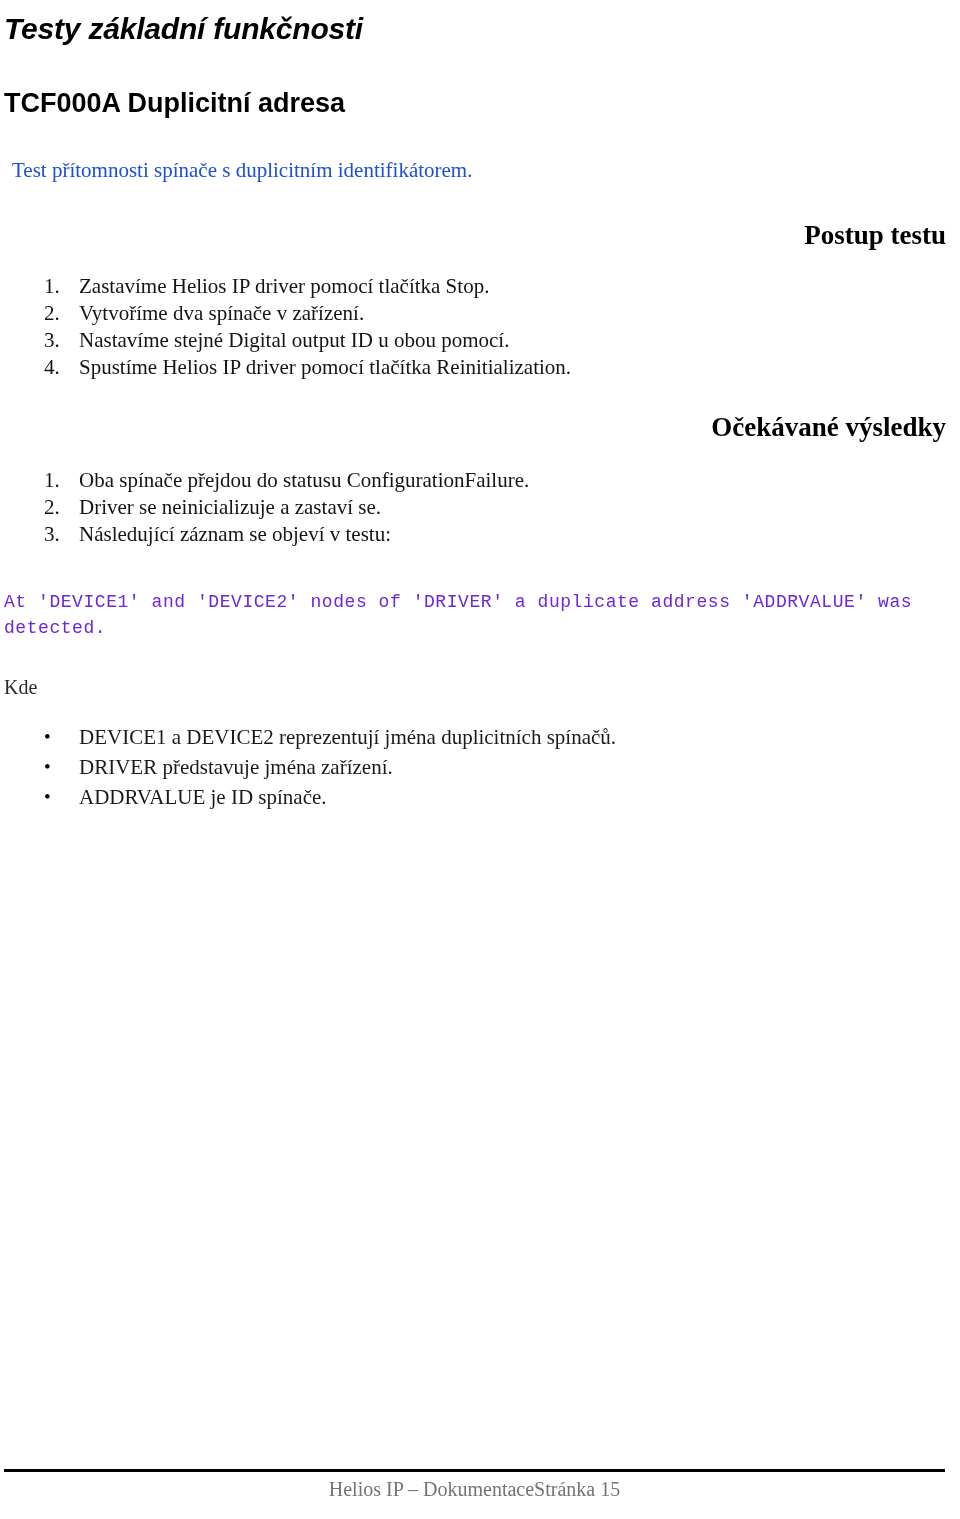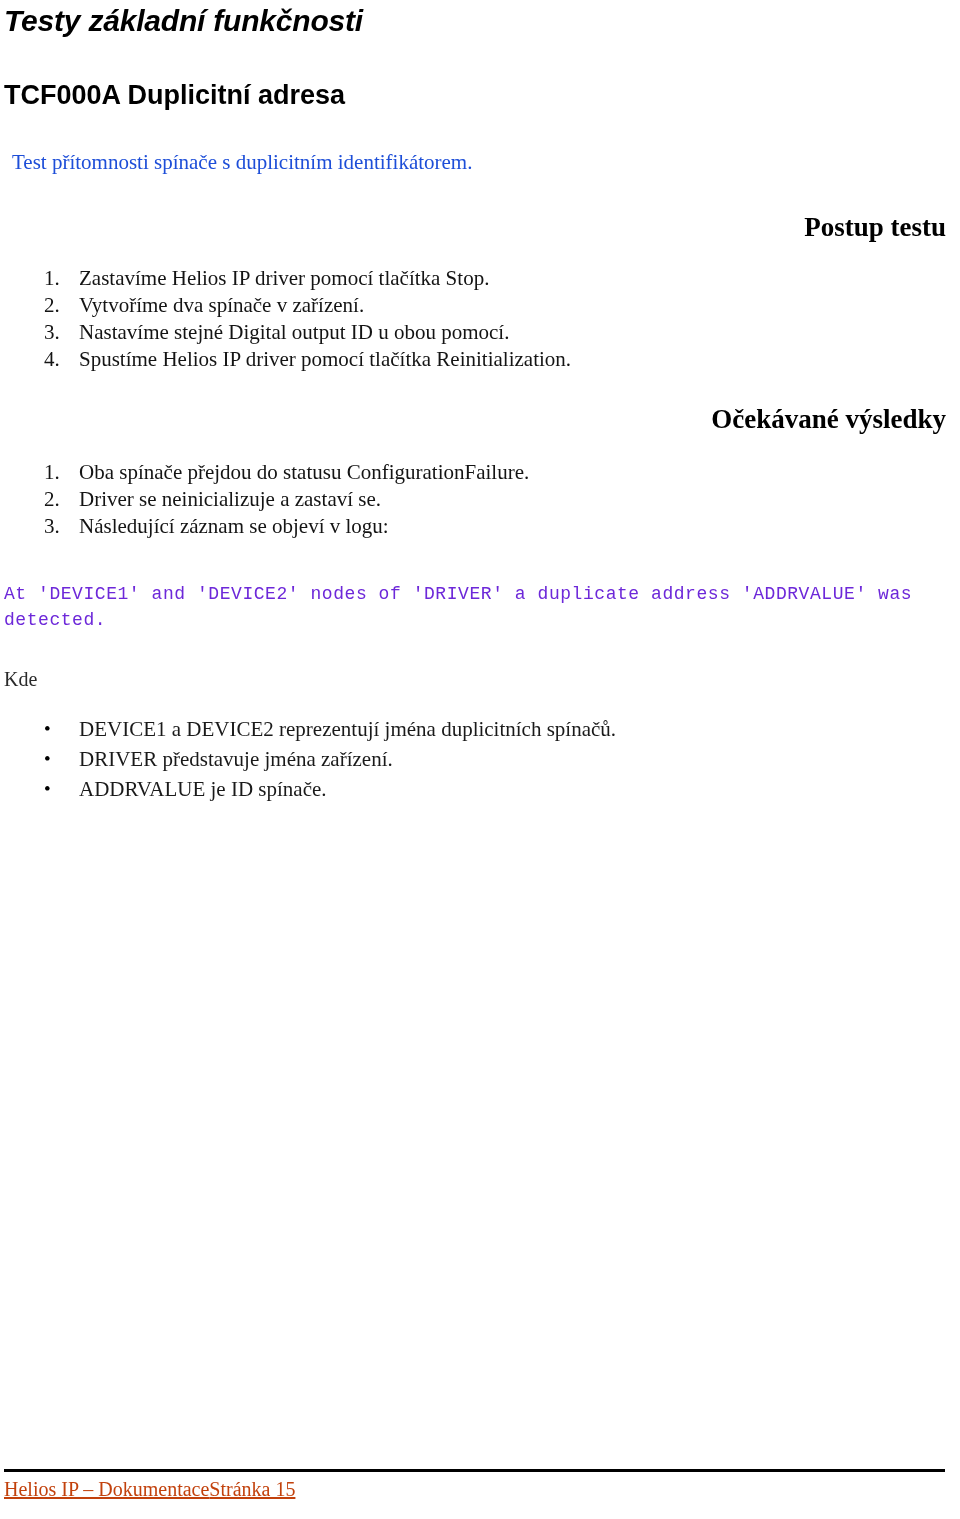--- a/index.html
+++ b/index.html
@@ -14,21 +14,21 @@
     font-family: "Liberation Serif", "DejaVu Serif", serif;
     color: #0a0a0a;
     overflow: hidden;
   }
 
   .page {
     position: relative;
     width: 960px;
     height: 1519px;
     box-sizing: border-box;
-    padding: 0 14px 0 4px;
+    padding: 8px 14px 0 4px;
   }
 
   
   .doc-title {
     font-family: "Liberation Sans", "DejaVu Sans", sans-serif;
     font-weight: bold;
     font-style: italic;
     font-size: 30px;
     line-height: 34px;
     letter-spacing: -0.2px;
@@ -163,29 +163,28 @@
     height: 40px;
   }
   .footer-rule {
     height: 3px;
     background: #000000;
     width: 941px;
     margin: 0;
   }
   .footer-row {
     display: flex;
-    justify-content: flex-start;
+    justify-content: center;
     align-items: baseline;
     width: 941px;
     padding-top: 5px;
     font-family: "Liberation Serif", "DejaVu Serif", serif;
     font-size: 20px;
     line-height: 24px;
-    color: #c2410c;
-    text-decoration: underline;
+    color: #737373;
   }
   .footer-left { white-space: nowrap; }
   .footer-right { white-space: nowrap; }
 </style>
 </head>
 <body>
 
 <div class="page">
 
   <h1 class="doc-title">Testy základní funkčnosti</h1>
@@ -201,21 +200,21 @@
     <li><span>Vytvoříme dva spínače v zařízení.</span></li>
     <li><span>Nastavíme stejné Digital output ID u obou pomocí.</span></li>
     <li><span>Spustíme Helios IP driver pomocí tlačítka Reinitialization.</span></li>
   </ol>
 
   <h3 class="section-heading results">Očekávané výsledky</h3>
 
   <ol class="step-list results-list">
     <li><span>Oba spínače přejdou do statusu ConfigurationFailure.</span></li>
     <li><span>Driver se neinicializuje a zastaví se.</span></li>
-    <li><span>Následující záznam se objeví v logu:</span></li>
+    <li><span>Následující záznam se objeví v testu:</span></li>
   </ol>
 
   <pre class="code-block">At 'DEVICE1' and 'DEVICE2' nodes of 'DRIVER' a duplicate address 'ADDRVALUE' was detected.</pre>
 
   <p class="kde-text">Kde</p>
 
   <ul class="where-list">
     <li><span>DEVICE1 a DEVICE2 reprezentují jména duplicitních spínačů.</span></li>
     <li><span>DRIVER představuje jména zařízení.</span></li>
     <li><span>ADDRVALUE je ID spínače.</span></li>

